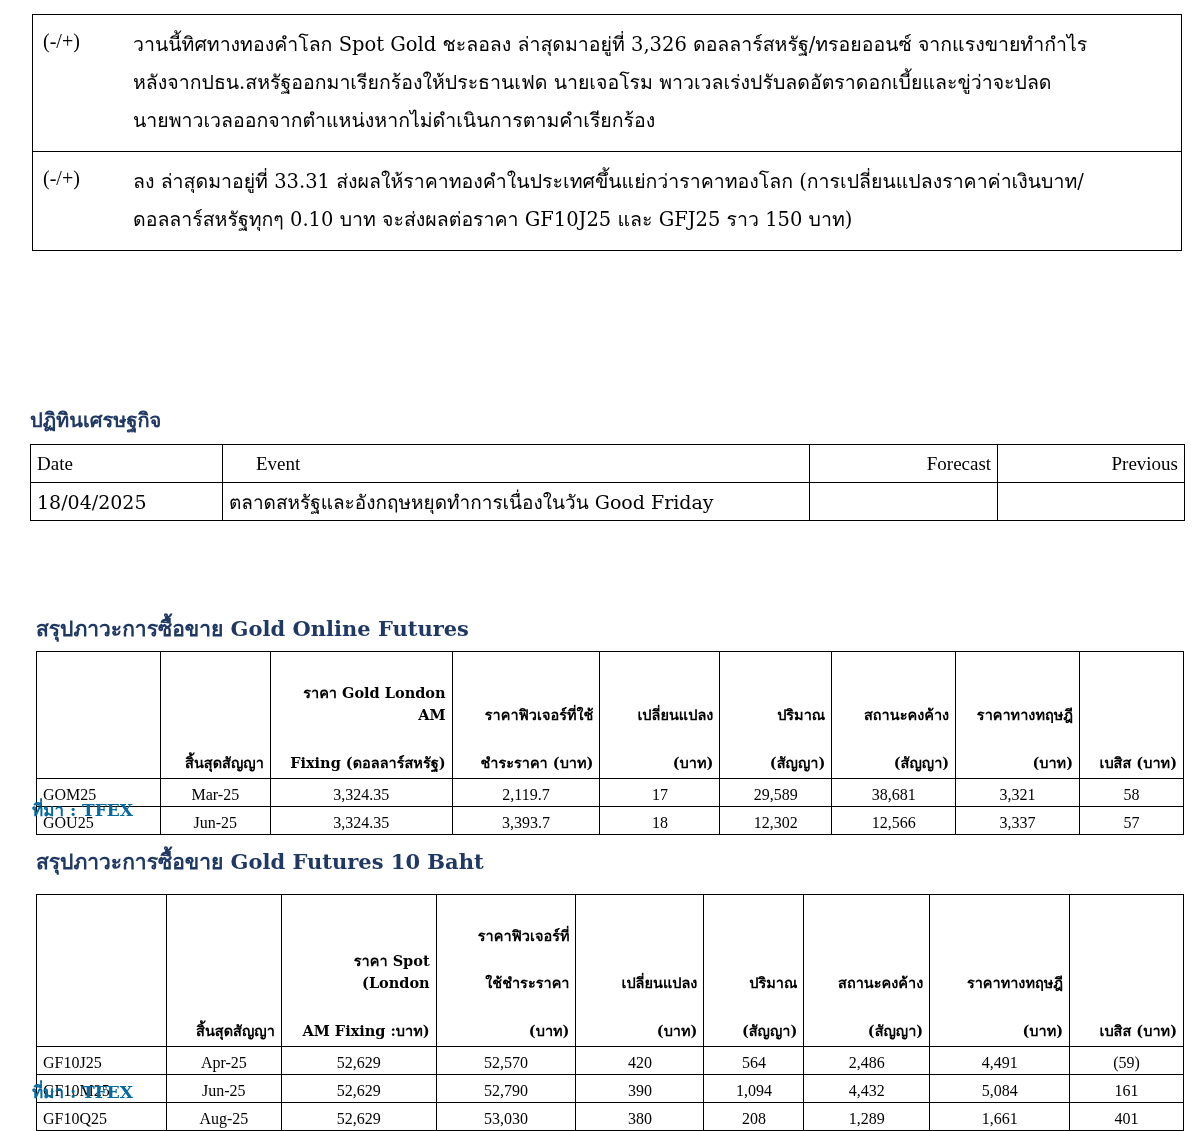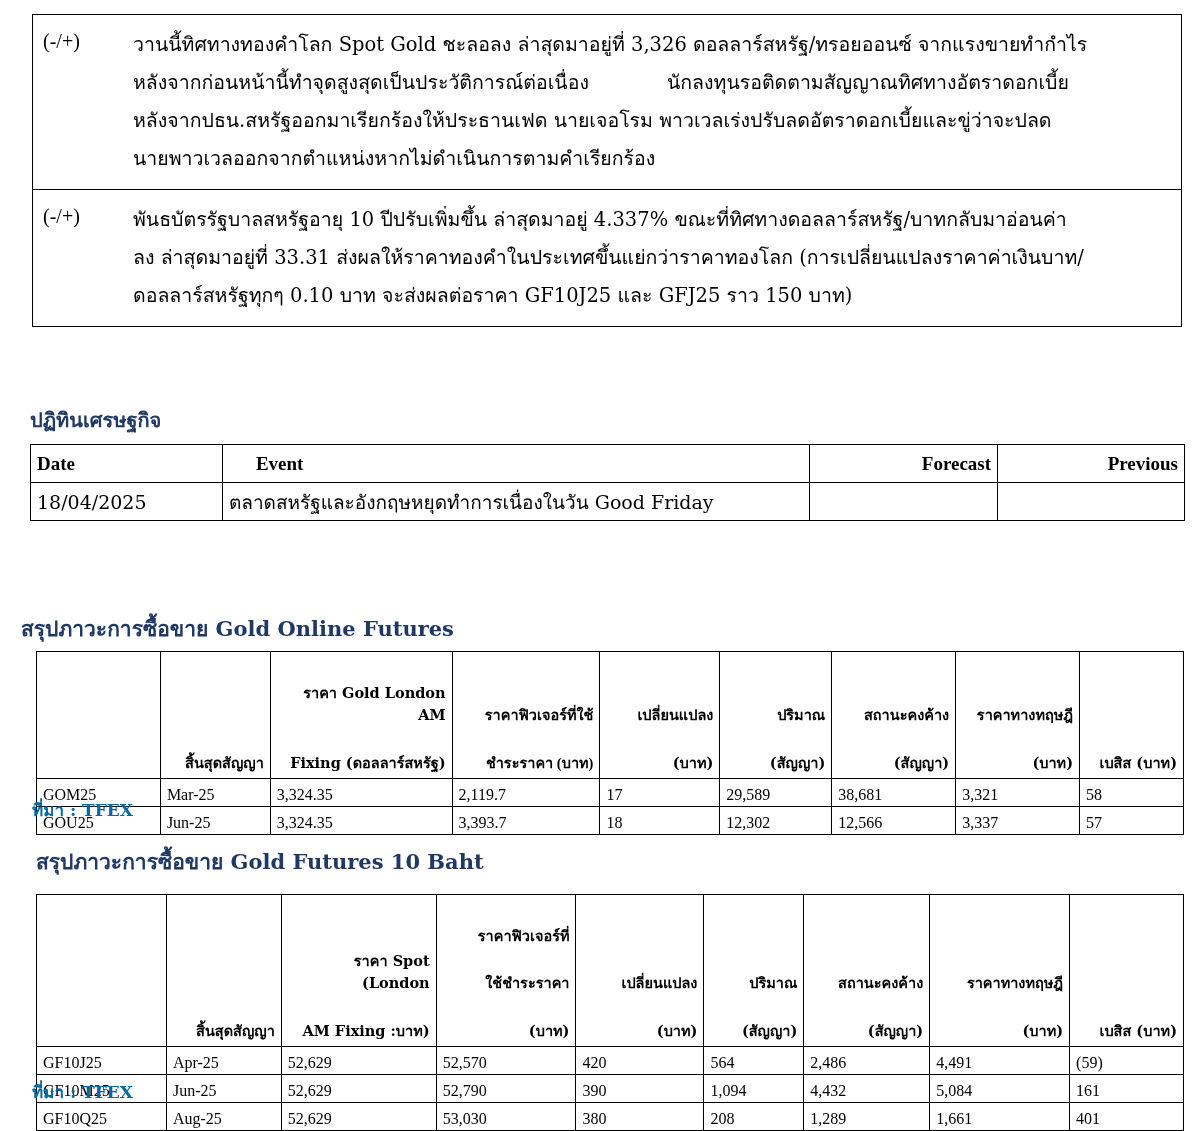--- a/index.html
+++ b/index.html
@@ -54,21 +54,21 @@
 
   
   .sec-title {
     color: #1F3864;
     font-weight: bold;
     font-size: 20px;
     font-family: "DejaVu Serif", "Liberation Serif", serif;
     margin: 0;
   }
   #calendar-title { position: absolute; left: 30px; top: 390px; }
-  #gof-title      { position: absolute; left: 21px; top: 598px; font-size: 21px; }
+  #gof-title      { position: absolute; left: 36px; top: 598px; font-size: 21px; }
   #gf10-title     { position: absolute; left: 36px; top: 831px; font-size: 21px; }
 
   .src {
     position: absolute;
     font-size: 17px;
     font-weight: bold;
     font-family: "DejaVu Serif", "Liberation Serif", serif;
     color: #0369a1;
   }
   #gof-source  { left: 32px; top: 782px; }
@@ -94,50 +94,50 @@
     height: 38px;
     font-weight: normal;
     vertical-align: middle;
   }
   #calendar-table th.l, #calendar-table td.l { text-align: left; }
   #calendar-table th.r { text-align: right; }
   #calendar-table .c-date  { width: 192px; }
   #calendar-table .c-event { width: 588px; padding-left: 33px; }
   #calendar-table .c-fc    { width: 188px; }
   #calendar-table .c-pv    { width: 187px; }
-  #calendar-table thead th { font-family: "Liberation Serif", serif; font-weight: bold; }
+  #calendar-table thead th { font-family: "Liberation Serif", serif; }
 
   
   .fut { font-size: 15.5px; }
   .fut thead th {
     font-weight: bold;
     font-size: 14.5px;
     text-align: right;
     vertical-align: bottom;
     line-height: 1.55;
     padding: 5px 6px 4px 6px;
     height: 66px;
   }
   .fut tbody td {
-    text-align: left;
+    text-align: center;
     font-size: 16px;
     height: 28px;
     padding: 2px 6px;
     font-family: "Liberation Serif", serif;
   }
   .fut tbody td.sym { text-align: left; }
   .fut thead th.blank { border-top: 1px solid #000; }
 
   #gof-table  { left: 36px; top: 637px; width: 1148px; }
   #gf10-table { left: 36px; top: 880px; width: 1148px; }
 
   #gof-table  .w0 { width: 124px; }
   #gof-table  .w1 { width: 110px; }
   #gof-table  .w2 { width: 182px; }
-  #gof-table  .w3 { width: 148px; font-family: Liberation Serif, serif; }
+  #gof-table  .w3 { width: 148px; }
   #gof-table  .w4 { width: 120px; }
   #gof-table  .w5 { width: 112px; }
   #gof-table  .w6 { width: 124px; }
   #gof-table  .w7 { width: 124px; }
   #gof-table  .w8 { width: 104px; }
 
   #gf10-table .w0 { width: 130px; }
   #gf10-table .w1 { width: 115px; }
   #gf10-table .w2 { width: 155px; }
   #gf10-table .w3 { width: 140px; }
@@ -153,30 +153,28 @@
 <body>
 
 <div class="page">
 
   <div class="commentary">
 
     <div class="crow">
       <div class="cmark">(-/+)</div>
       <div class="ctext">
         <p class="line">วานนี้ทิศทางทองคำโลก Spot Gold ชะลอลง ล่าสุดมาอยู่ที่ 3,326 ดอลลาร์สหรัฐ/ทรอยออนซ์ จากแรงขายทำกำไร</p>
-        <p class="line"><span>หลังจากก่อนหน้านี้ทำจุดสูงสุดเป็นประวัติการณ์ต่อเนื่อง</span><span class="spacer"></span><span>นักลงทุนรอติดตามสัญญาณทิศทางอัตราดอกเบี้ย</span></p>
         <p class="line">หลังจากปธน.สหรัฐออกมาเรียกร้องให้ประธานเฟด  นายเจอโรม  พาวเวลเร่งปรับลดอัตราดอกเบี้ยและขู่ว่าจะปลด</p>
         <p class="line">นายพาวเวลออกจากตำแหน่งหากไม่ดำเนินการตามคำเรียกร้อง</p>
       </div>
     </div>
 
     <div class="crow">
       <div class="cmark">(-/+)</div>
       <div class="ctext">
-        <p class="line">พันธบัตรรัฐบาลสหรัฐอายุ 10 ปีปรับเพิ่มขึ้น ล่าสุดมาอยู่ 4.337% ขณะที่ทิศทางดอลลาร์สหรัฐ/บาทกลับมาอ่อนค่า</p>
         <p class="line">ลง ล่าสุดมาอยู่ที่ 33.31 ส่งผลให้ราคาทองคำในประเทศขึ้นแย่กว่าราคาทองโลก (การเปลี่ยนแปลงราคาค่าเงินบาท/</p>
         <p class="line">ดอลลาร์สหรัฐทุกๆ 0.10 บาท จะส่งผลต่อราคา GF10J25 และ GFJ25 ราว 150 บาท)</p>
       </div>
     </div>
 
   </div>
 
   <div class="sec-title" id="calendar-title">ปฏิทินเศรษฐกิจ</div>
 
   <table class="doc" id="calendar-table">

